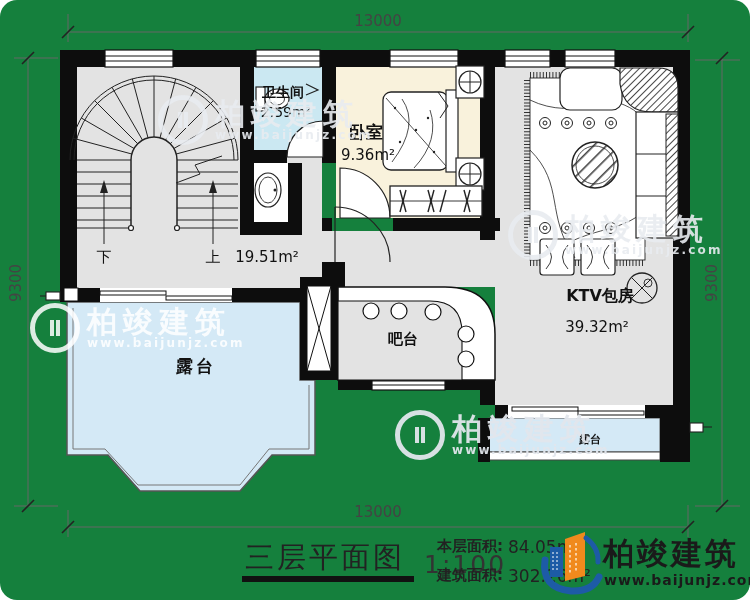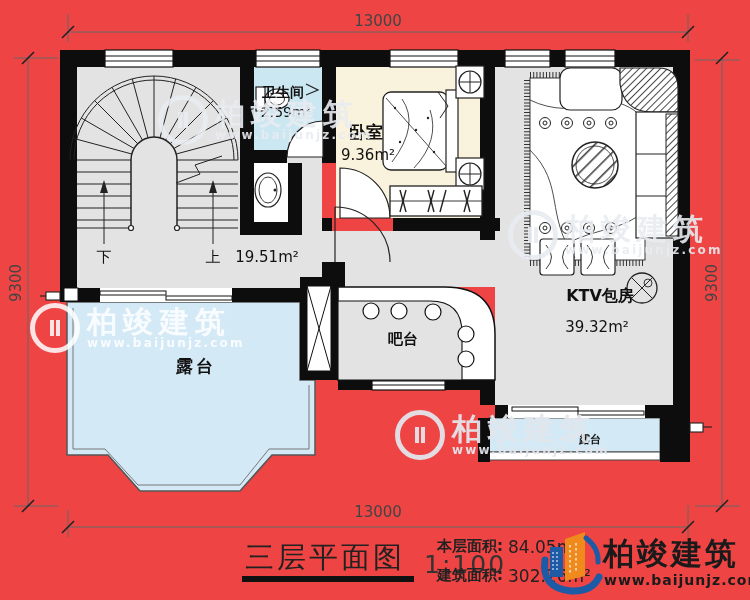--- a/index.html
+++ b/index.html
@@ -1,17 +1,17 @@
 <!DOCTYPE html>
 <html><head>
 <meta charset="utf-8">
 <style>
   html,body{margin:0;padding:0;background:#ffffff;}
-  #stage{position:relative;width:750px;height:600px;background:#ef4444;overflow:hidden;
-         font-family:"DejaVu Sans","Liberation Sans",sans-serif;}
+  #stage{position:relative;width:750px;height:600px;background:#15803d;overflow:hidden;
+         font-family:"DejaVu Sans","Liberation Sans",sans-serif;border-radius:17px;}
   svg text{font-family:"DejaVu Sans","Liberation Sans",sans-serif;}
   .wm{position:absolute;display:flex;gap:7px;align-items:center;pointer-events:none;white-space:nowrap;}
   .wm .wm-logo{flex:0 0 auto;width:40px;height:40px;border:5px solid currentColor;border-radius:50%;
       display:flex;align-items:center;justify-content:center;gap:2px;}
   .wm .wm-logo s{display:block;width:4px;height:16px;background:currentColor;text-decoration:none;}
   .wm .wm-text{display:flex;flex-direction:column;line-height:1.05;}
   .wm b{font-size:30px;font-weight:bold;letter-spacing:6px;}
   .wm i{font-style:normal;font-size:12px;font-weight:bold;letter-spacing:2.2px;}
   .wm-gray{color:rgba(226,230,236,0.95);}
   .wm-white{color:rgba(255,255,255,0.85);}

